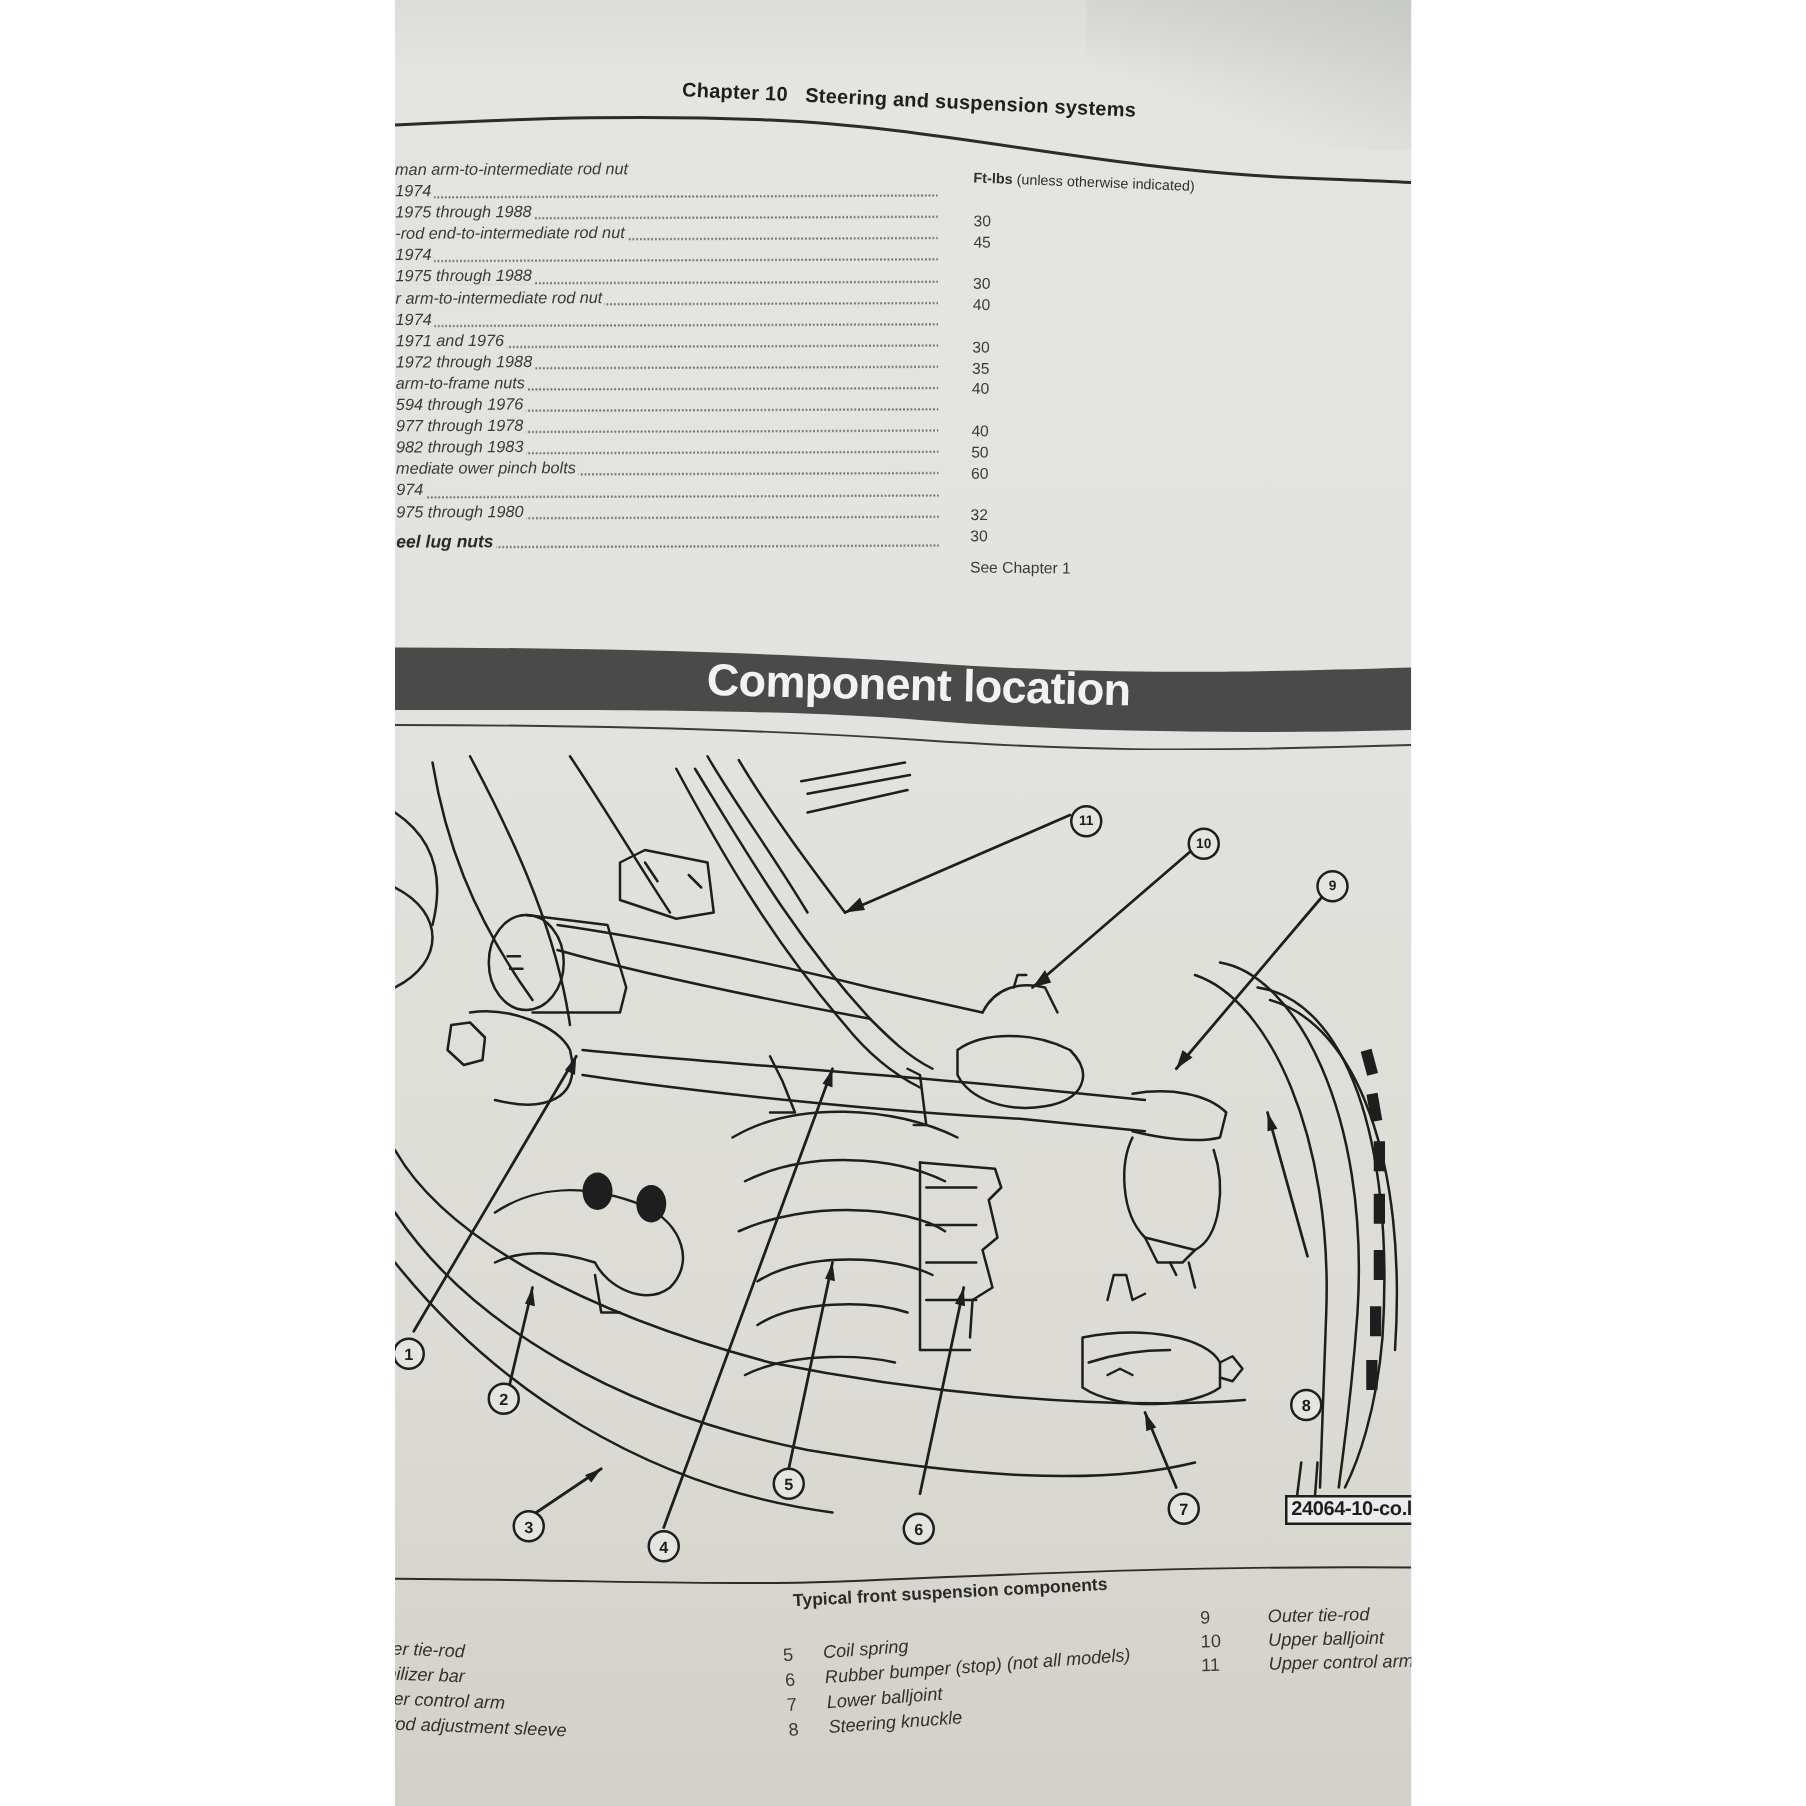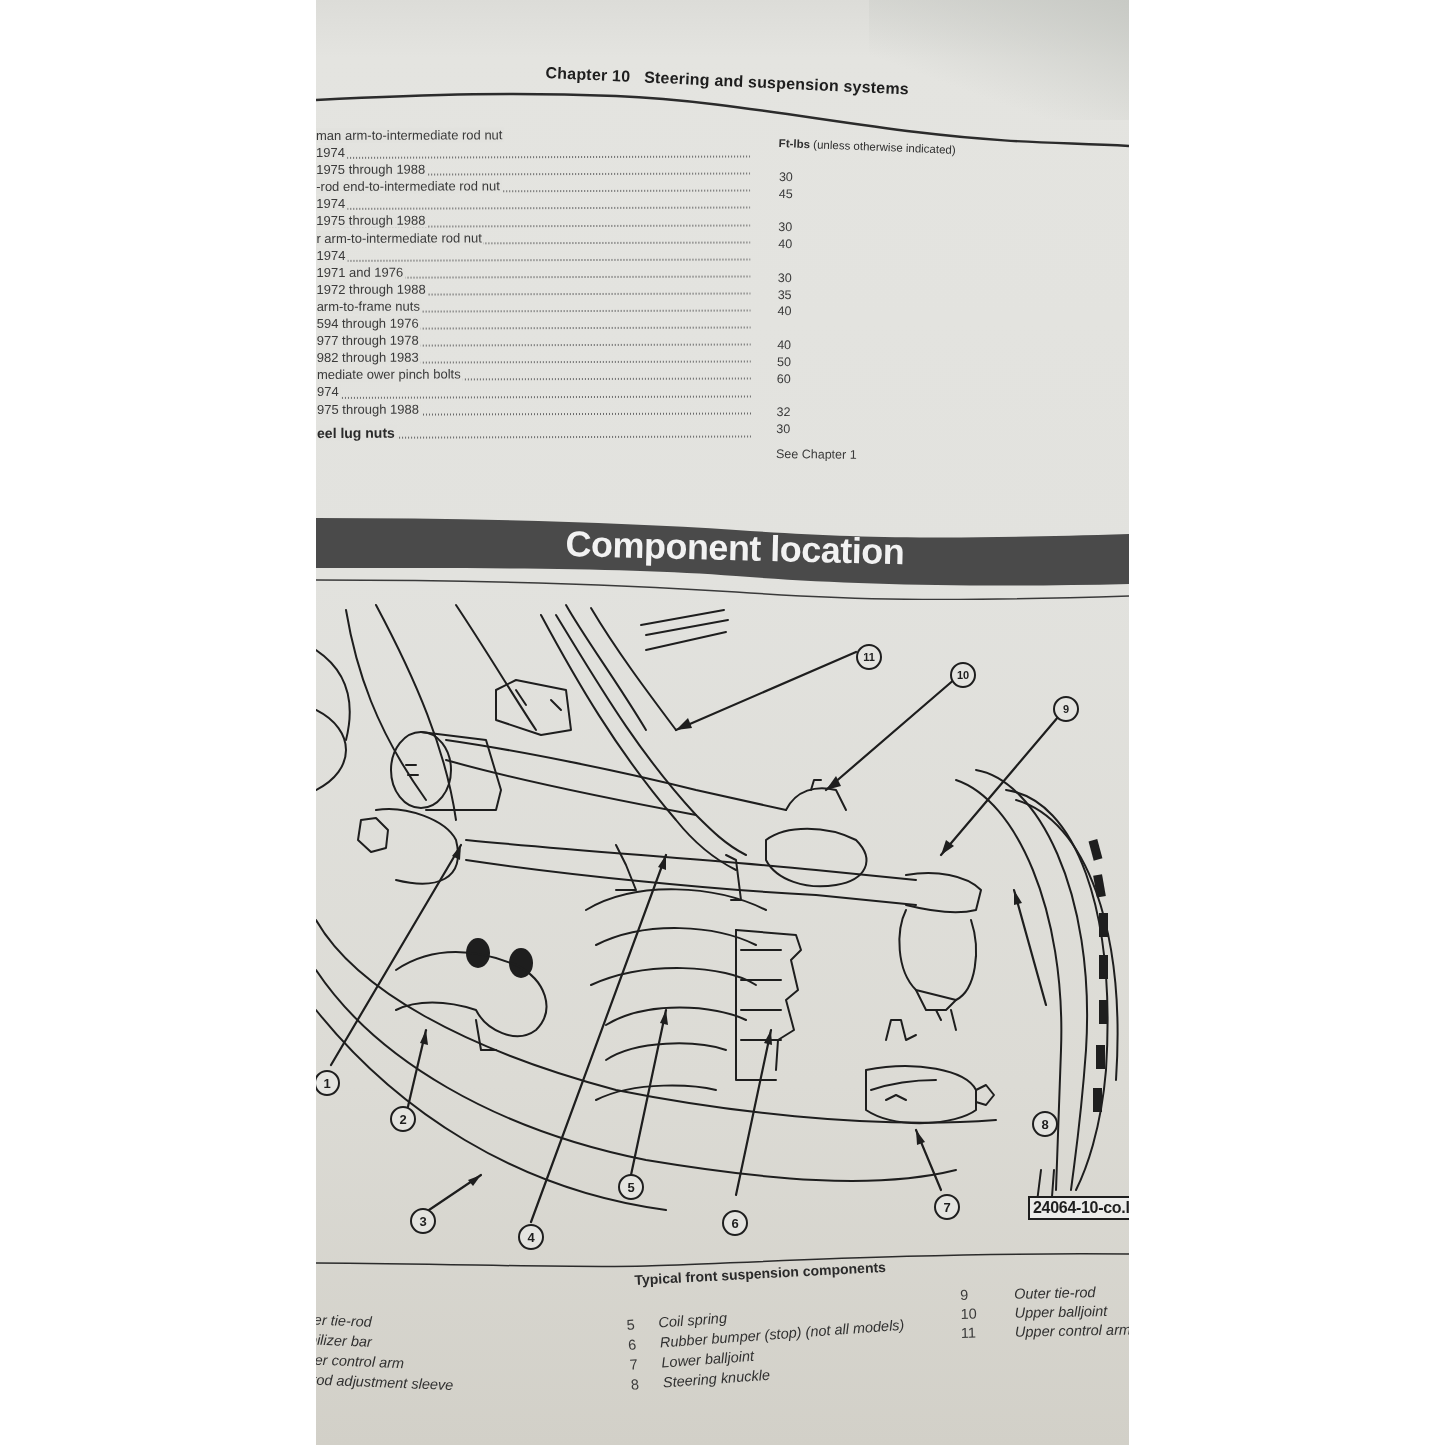--- a/index.html
+++ b/index.html
@@ -20,21 +20,21 @@
     .chapter-header .num { margin-right: 14px; }
     .header-rule { position: absolute; left: 0; top: 80px; width: 813px; height: 70px; }
     .spec-list { position: absolute; left: 0; top: 128px; width: 440px; transform: rotate(-0.2deg); transform-origin: left top; }
     .spec-row { position: relative; height: 17.1px; font-size: 13px; color: #3a3a3a; white-space: nowrap; overflow: hidden; }
     .spec-row.bold { font-weight: bold; font-size: 14px; color: #2a2a2a; margin-top: 6px; }
     .spec-row .dots {
       position: absolute; left: 0; right: 6px; bottom: 3px; height: 2px;
       background-image: radial-gradient(circle, #6a6a6a 0.7px, transparent 0.9px);
       background-size: 3px 2px; background-repeat: repeat-x;
     }
-    .spec-row .label-wrap { position: relative; z-index: 1; background: #e2e2de; padding-right: 2px; }
+    .spec-row .label-wrap { position: relative; z-index: 1; background: #e2e2de; padding-right: 2px; font-style: italic; }
     .values-col { position: absolute; left: 463px; top: 137px; transform: rotate(2.2deg); transform-origin: left top; }
     .values-col .units { font-size: 11.5px; color: #2f2f2f; white-space: nowrap; }
     .values-col .units b { font-weight: bold; }
     .values-list { position: absolute; left: 463px; top: 170px; width: 120px; transform: rotate(0.6deg); transform-origin: left top; }
     .value { height: 16.8px; font-size: 12.5px; color: #3a3a3a; }
     .value.gap { height: 16.8px; }
     .value.last { margin-top: 8px; }
     .banner { position: absolute; left: 0; top: 510px; width: 813px; height: 90px; }
     .banner-title {
       position: absolute; left: 250px; top: 523px; font-size: 36px; font-weight: bold; color: #f2f2f2;
@@ -79,21 +79,21 @@
     <div class="spec-row"><div class="dots"></div><span class="label-wrap">r arm-to-intermediate rod nut</span></div>
     <div class="spec-row sub"><div class="dots"></div><span class="label-wrap">1974</span></div>
     <div class="spec-row sub"><div class="dots"></div><span class="label-wrap">1971 and 1976</span></div>
     <div class="spec-row sub"><div class="dots"></div><span class="label-wrap">1972 through 1988</span></div>
     <div class="spec-row"><div class="dots"></div><span class="label-wrap">arm-to-frame nuts</span></div>
     <div class="spec-row sub"><div class="dots"></div><span class="label-wrap">594 through 1976</span></div>
     <div class="spec-row sub"><div class="dots"></div><span class="label-wrap">977 through 1978</span></div>
     <div class="spec-row sub"><div class="dots"></div><span class="label-wrap">982 through 1983</span></div>
     <div class="spec-row"><div class="dots"></div><span class="label-wrap">mediate ower pinch bolts</span></div>
     <div class="spec-row sub"><div class="dots"></div><span class="label-wrap">974</span></div>
-    <div class="spec-row sub"><div class="dots"></div><span class="label-wrap">975 through 1988</span></div>
+    <div class="spec-row sub"><div class="dots"></div><span class="label-wrap">975 through 1980</span></div>
     <div class="spec-row bold"><div class="dots"></div><span class="label-wrap">eel lug nuts</span></div>
   </div>
 
   <div class="values-col">
     <div class="units"><b>Ft-lbs</b><span> (unless otherwise indicated)</span></div>
   </div>
   <div class="values-list">
     <div class="value">30</div>
     <div class="value">45</div>
     <div class="value gap"></div>

